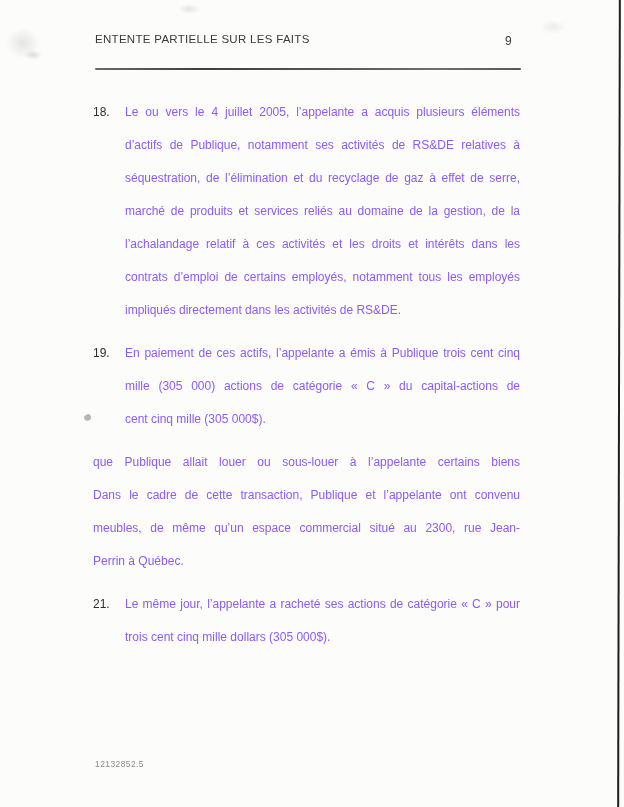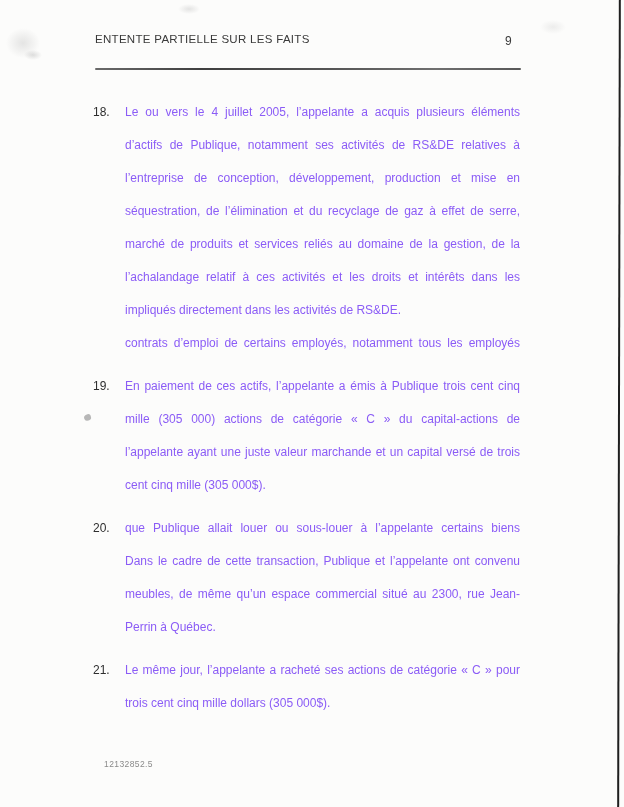--- a/index.html
+++ b/index.html
@@ -66,21 +66,21 @@
     text-align: justify;
     text-align-last: justify;
     white-space: normal;
     overflow: hidden;
   }
   .line.last { text-align-last: left; }
 
   
   .footer-id {
     position: absolute;
-    left: 104px;
+    left: 95px;
     top: 759px;
     font-size: 8.5px;
     letter-spacing: 0.4px;
     color: #8a8a8a;
   }
 
   
   .scan-edge-line {
     position: absolute;
     left: 618px;
@@ -126,39 +126,36 @@
   <div class="page-number">9</div>
 
   <div class="header-rule"></div>
 
   <div class="body-text" id="paragraphs">
       <div class="para">
         <div class="para-num">18.</div>
         <div class="para-lines">
           <div class="line">Le ou vers le 4 juillet 2005, l’appelante a acquis plusieurs éléments</div>
           <div class="line">d’actifs de Publique, notamment ses activités de RS&amp;DE relatives à</div>
-          <div class="line">l’entreprise de conception, développement, production et mise en</div>
           <div class="line">séquestration, de l’élimination et du recyclage de gaz à effet de serre,</div>
           <div class="line">marché de produits et services reliés au domaine de la gestion, de la</div>
           <div class="line">l’achalandage relatif à ces activités et les droits et intérêts dans les</div>
+          <div class="line">contrats d’emploi de certains employés, notamment tous les employés</div>
           <div class="line last">impliqués directement dans les activités de RS&amp;DE.</div>
-          <div class="line">contrats d’emploi de certains employés, notamment tous les employés</div>
         </div>
       </div>
       <div class="para">
         <div class="para-num">19.</div>
         <div class="para-lines">
           <div class="line">En paiement de ces actifs, l’appelante a émis à Publique trois cent cinq</div>
           <div class="line">mille (305 000) actions de catégorie « C » du capital-actions de</div>
-          <div class="line">l’appelante ayant une juste valeur marchande et un capital versé de trois</div>
           <div class="line last">cent cinq mille (305 000$).</div>
         </div>
       </div>
       <div class="para">
-        <div class="para-num">20.</div>
         <div class="para-lines">
           <div class="line">que Publique allait louer ou sous-louer à l’appelante certains biens</div>
           <div class="line">Dans le cadre de cette transaction, Publique et l’appelante ont convenu</div>
           <div class="line">meubles, de même qu’un espace commercial situé au 2300, rue Jean-</div>
           <div class="line last">Perrin à Québec.</div>
         </div>
       </div>
       <div class="para">
         <div class="para-num">21.</div>
         <div class="para-lines">

